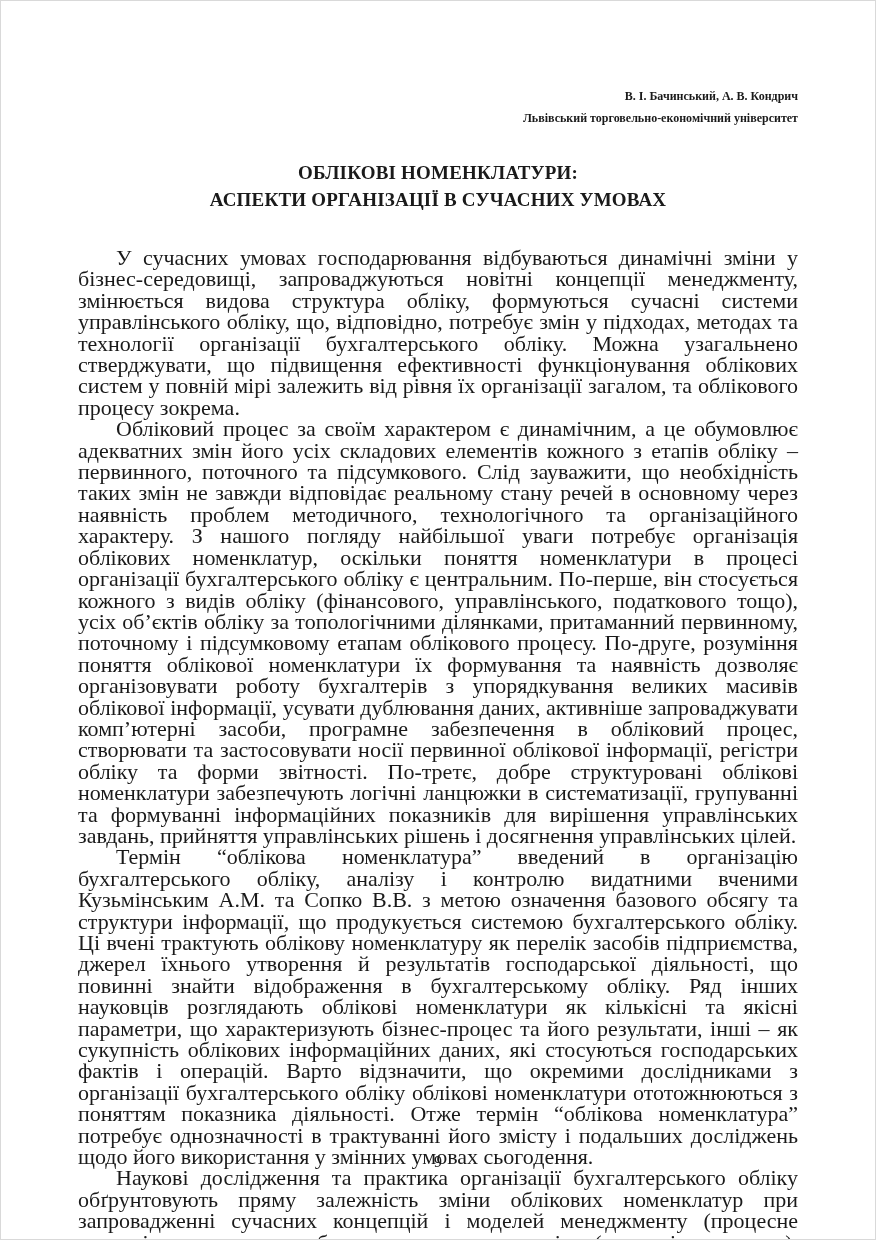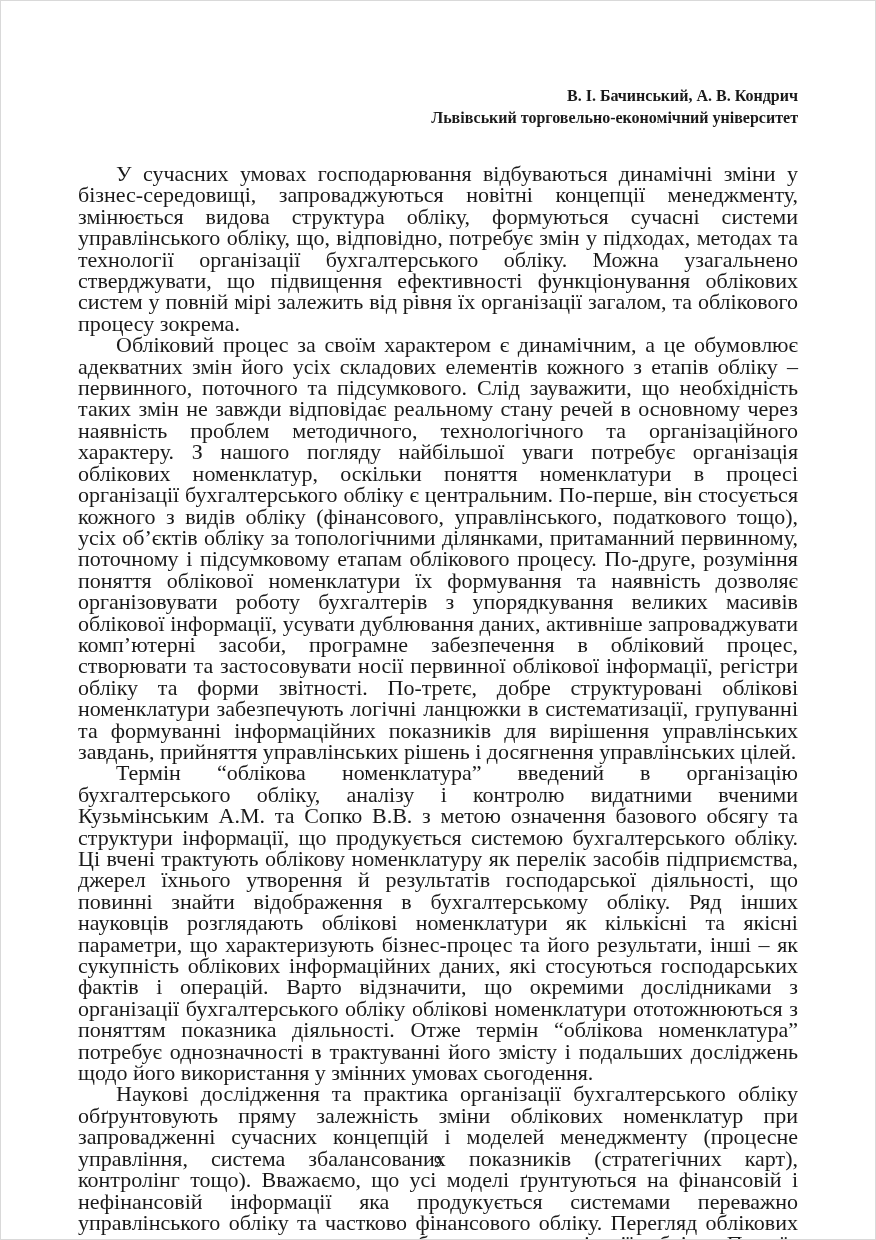--- a/index.html
+++ b/index.html
@@ -20,21 +20,21 @@
     overflow: hidden;
   }
   .content {
     position: absolute;
     top: 84px;
     left: 77px;
     right: 77px;
   }
   .header-block {
     text-align: right;
-    font-size: 16px;
+    font-size: 12px;
     line-height: 22px;
   }
   .authors {
     font-weight: bold;
   }
   .affiliation {
     font-weight: bold;
   }
   .paper-title {
     margin: 30px 0 0 0;
@@ -68,20 +68,24 @@
 <body>
 
 <div class="page">
   <div class="content">
 
     <div class="header-block">
       <div class="authors">В. І. Бачинський, А. В. Кондрич</div>
       <div class="affiliation">Львівський торговельно-економічний університет</div>
     </div>
 
+    <h1 class="paper-title">
+      <span>ОБЛІКОВІ НОМЕНКЛАТУРИ:</span><br>
+      <span>АСПЕКТИ ОРГАНІЗАЦІЇ В СУЧАСНИХ УМОВАХ</span>
+    </h1>
 
     <div class="body-text">
       <p>У сучасних умовах господарювання відбуваються динамічні зміни у бізнес-середовищі, запроваджуються новітні концепції менеджменту, змінюється видова структура обліку, формуються сучасні системи управлінського обліку, що, відповідно, потребує змін у підходах, методах та технології організації бухгалтерського обліку. Можна узагальнено стверджувати, що підвищення ефективності функціонування облікових систем у повній мірі залежить від рівня їх організації загалом, та облікового процесу зокрема.</p>
       <p>Обліковий процес за своїм характером є динамічним, а це обумовлює адекватних змін його усіх складових елементів кожного з етапів обліку – первинного, поточного та підсумкового. Слід зауважити, що необхідність таких змін не завжди відповідає реальному стану речей в основному через наявність проблем методичного, технологічного та організаційного характеру. З нашого погляду найбільшої уваги потребує організація облікових номенклатур, оскільки поняття номенклатури в процесі організації бухгалтерського обліку є центральним. По-перше, він стосується кожного з видів обліку (фінансового, управлінського, податкового тощо), усіх об’єктів обліку за топологічними ділянками, притаманний первинному, поточному і підсумковому етапам облікового процесу. По-друге, розуміння поняття облікової номенклатури їх формування та наявність дозволяє організовувати роботу бухгалтерів з упорядкування великих масивів облікової інформації, усувати дублювання даних, активніше запроваджувати комп’ютерні засоби, програмне забезпечення в обліковий процес, створювати та застосовувати носії первинної облікової інформації, регістри обліку та форми звітності. По-третє, добре структуровані облікові номенклатури забезпечують логічні ланцюжки в систематизації, групуванні та формуванні інформаційних показників для вирішення управлінських завдань, прийняття управлінських рішень і досягнення управлінських цілей.</p>
       <p>Термін “облікова номенклатура” введений в організацію бухгалтерського обліку, аналізу і контролю видатними вченими Кузьмінським А.М. та Сопко В.В. з метою означення базового обсягу та структури інформації, що продукується системою бухгалтерського обліку. Ці вчені трактують облікову номенклатуру як перелік засобів підприємства, джерел їхнього утворення й результатів господарської діяльності, що повинні знайти відображення в бухгалтерському обліку. Ряд інших науковців розглядають облікові номенклатури як кількісні та якісні параметри, що характеризують бізнес-процес та його результати, інші – як сукупність облікових інформаційних даних, які стосуються господарських фактів і операцій. Варто відзначити, що окремими дослідниками з організації бухгалтерського обліку облікові номенклатури ототожнюються з поняттям показника діяльності. Отже термін “облікова номенклатура” потребує однозначності в трактуванні його змісту і подальших досліджень щодо його використання у змінних умовах сьогодення.</p>
       <p>Наукові дослідження та практика організації бухгалтерського обліку обґрунтовують пряму залежність зміни облікових номенклатур при запровадженні сучасних концепцій і моделей менеджменту (процесне управління, система збалансованих показників (стратегічних карт), контролінг тощо). Вважаємо, що усі моделі ґрунтуються на фінансовій і нефінансовій інформації яка продукується системами переважно управлінського обліку та частково фінансового обліку. Перегляд облікових номенклатур стає нагальною проблемою в організації обліку. При їх формуванні варто опиратись на принципи організації обліку та враховувати вимоги щодо формування управлінської інформації. Облікові номенклатури при запровадженні нових моделей менеджменту доцільно формувати шляхом декомпозиції управлінських цілей і завдань з врахуванням ієрархії рівнів управління (стратегічного, тактичного і операційного), а також з врахуванням перспектив (клієнтська, фінансова, бізнес-процесів, кадрова тощо). Отже, такий підхід дозволить формувати облікові номенклатури як за ієрархічними рівнями управління, так і за процесами.</p>
     </div>
 
   </div>
 

